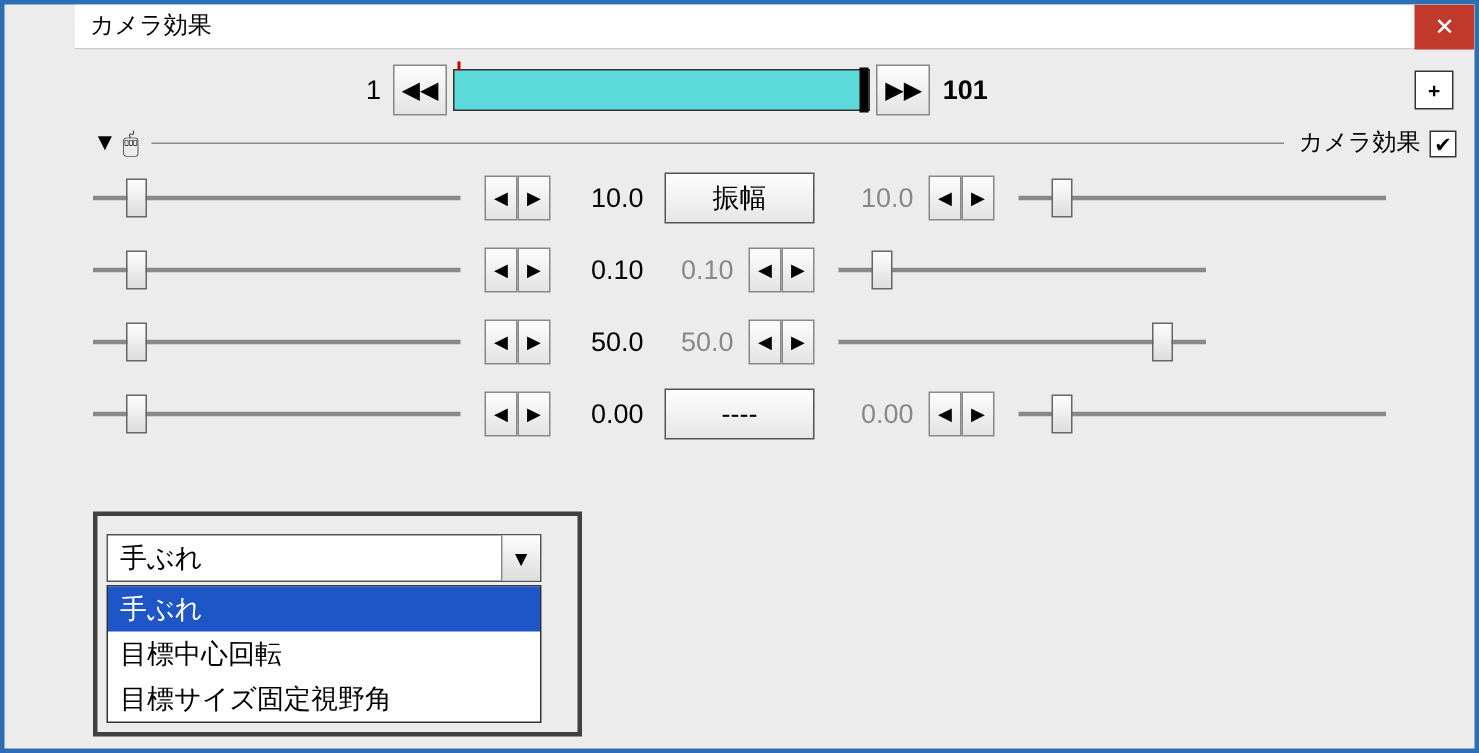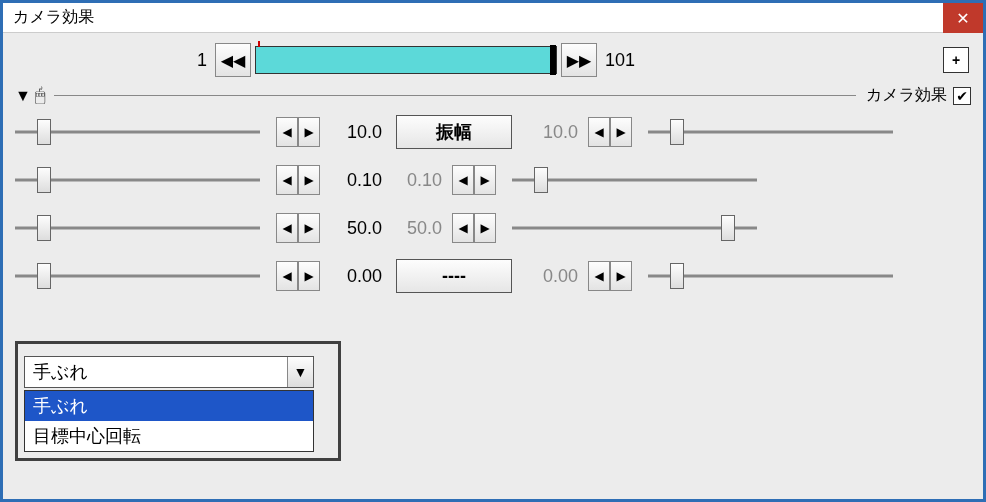--- a/index.html
+++ b/index.html
@@ -1,49 +1,49 @@
 <!DOCTYPE html>
 <html><head>
 <meta charset="utf-8">
 <style>
 * { box-sizing: border-box; margin: 0; padding: 0; }
 body { font-family: "MS UI Gothic", "Yu Gothic", sans-serif; font-size: 14px; background: #fff; }
-.window { width: 986px; height: 502px; border: 3px solid #2e6eb5; background: #ececec; position: relative; overflow: hidden; }
+.window { width: 986px; height: 502px; border: 3px solid #2e6eb5; background: #ececec; position: relative; overflow: hidden; padding-left: 47px; }
 .title-bar { height: 30px; background: #fff; border-bottom: 1px solid #ccc; display: flex; align-items: center; padding-left: 10px; position: relative; }
 .title-bar .title { font-size: 16px; }
 .close-btn { position: absolute; right: 0; top: 0; width: 40px; height: 30px; background: #c0392b; color: #fff; display: flex; align-items: center; justify-content: center; font-size: 16px; cursor: pointer; }
 .content { position: relative; width: 100%; height: calc(100% - 30px); }
 
 .timeline-row { display: flex; align-items: center; padding: 10px 12px 4px 12px; }
 .tl-num { width: 200px; text-align: right; font-size: 18px; padding-right: 8px; }
 .tl-btn { width: 36px; height: 34px; background: linear-gradient(#fdfdfd,#e3e3e3); border: 1px solid #888; display: flex; align-items: center; justify-content: center; cursor: pointer; font-size: 16px; }
 .tl-track { flex: 1; height: 28px; margin: 0 4px; background: #5cd9d9; border: 1px solid #333; position: relative; }
 .tl-track::before { content:''; position:absolute; top:-6px; left:2px; width:2px; height:6px; background:#c00; }
 .tl-track-cap { position:absolute; right:0; top:-2px; bottom:-2px; width:6px; background:#000; }
-.tl-end { font-size: 18px; padding: 0 8px; }
+.tl-end { font-size: 18px; padding: 0 8px; font-weight: bold; }
 .plus-btn { width: 26px; height: 26px; border:1px solid #333; background:#fff; display:flex;align-items:center;justify-content:center;font-weight:bold;cursor:pointer; margin-left: auto; margin-right: 2px; }
 
 .section-row { display:flex; align-items:center; padding: 4px 12px 2px 12px; }
 .collapse-tri { font-size: 16px; margin-right: 4px; cursor:pointer; }
 .mouse-icon { font-size: 18px; margin-right: 8px; }
 .hr-line { flex:1; height:1px; background:#888; }
 .chk-label { font-size: 16px; margin: 0 6px 0 10px; }
 .chk { width:18px; height:18px; border:1px solid #333; background:#fff; display:flex;align-items:center;justify-content:center;font-size:14px;cursor:pointer; }
 
 .param-row { display:flex; align-items:center; padding: 4px 12px; height: 48px; }
 .slider { position:relative; height: 16px; background: transparent; }
 .slider .track { position:absolute; top:50%; left:0; right:0; height:3px; background:#888; transform:translateY(-50%); }
 .slider .thumb { position:absolute; top:50%; width:14px; height:26px; background:linear-gradient(#fdfdfd,#ddd); border:1px solid #666; transform:translate(-50%,-50%); cursor:pointer; }
 .slider-left { width: 245px; margin-right: 10px; }
 .slider-right { width: 245px; margin-left: 10px; }
 .spinner { display:flex; margin: 0 6px; }
 .spinner .sp { width:22px; height:30px; background:linear-gradient(#fdfdfd,#e3e3e3); border:1px solid #888; display:flex;align-items:center;justify-content:center;cursor:pointer; font-size:12px; }
 .val { width: 60px; text-align:right; font-size:18px; padding: 0 4px; cursor:pointer; }
 .val.inactive { color:#888; }
-.lbl-btn { width: 116px; height: 34px; border:1px solid #555; background:linear-gradient(#fdfdfd,#e6e6e6); display:flex;align-items:center;justify-content:center; font-size:18px; cursor:pointer; margin: 0 10px; font-weight: bold; }
+.lbl-btn { width: 100px; height: 34px; border:1px solid #555; background:linear-gradient(#fdfdfd,#e6e6e6); display:flex;align-items:center;justify-content:center; font-size:18px; cursor:pointer; margin: 0 10px; }
 
 .combo-wrap { position: absolute; left: 12px; top: 308px; width: 326px; border: 3px solid #404040; padding: 12px 6px 6px 6px; }
 .combo { width: 290px; height: 32px; border:1px solid #555; background:#fff; display:flex; align-items:center; cursor:pointer; }
 .combo .ctext { flex:1; padding: 0 8px; font-size:18px; }
 .combo .cbtn { width:26px; height:100%; background:linear-gradient(#fdfdfd,#ddd); border-left:1px solid #888; display:flex;align-items:center;justify-content:center; }
 .dropdown { width: 290px; border:1px solid #333; background:#fff; margin-top: 2px; }
 .dropdown .opt { padding: 3px 8px; font-size:18px; cursor:pointer; }
 .dropdown .opt.sel { background:#1e56c8; color:#fff; }
 
 .blue-area { position:absolute; left:0; right:0; bottom:0; height:102px; background:#2e6eb5; z-index:-1; }
@@ -176,18 +176,19 @@
     <div class="combo-wrap">
       <div class="combo">
         <div class="ctext">手ぶれ</div>
         <div class="cbtn">
             <span>▼</span>
           </div>
       </div>
       <div class="dropdown">
         <div class="opt sel">手ぶれ</div>
         <div class="opt">目標中心回転</div>
+        <div class="opt">目標サイズ固定視野角</div>
       </div>
     </div>
 
     <div class="blue-area"></div>
   </div>
 </div>
 
 </body></html>

